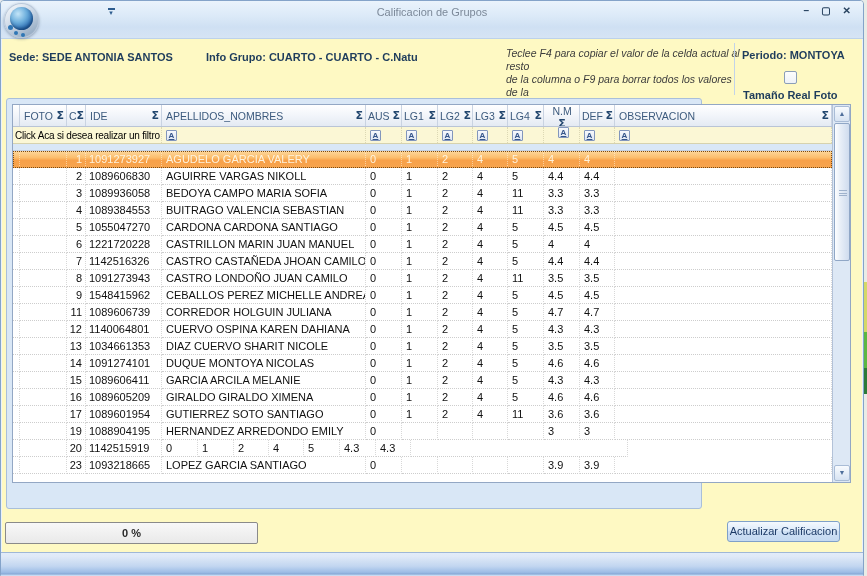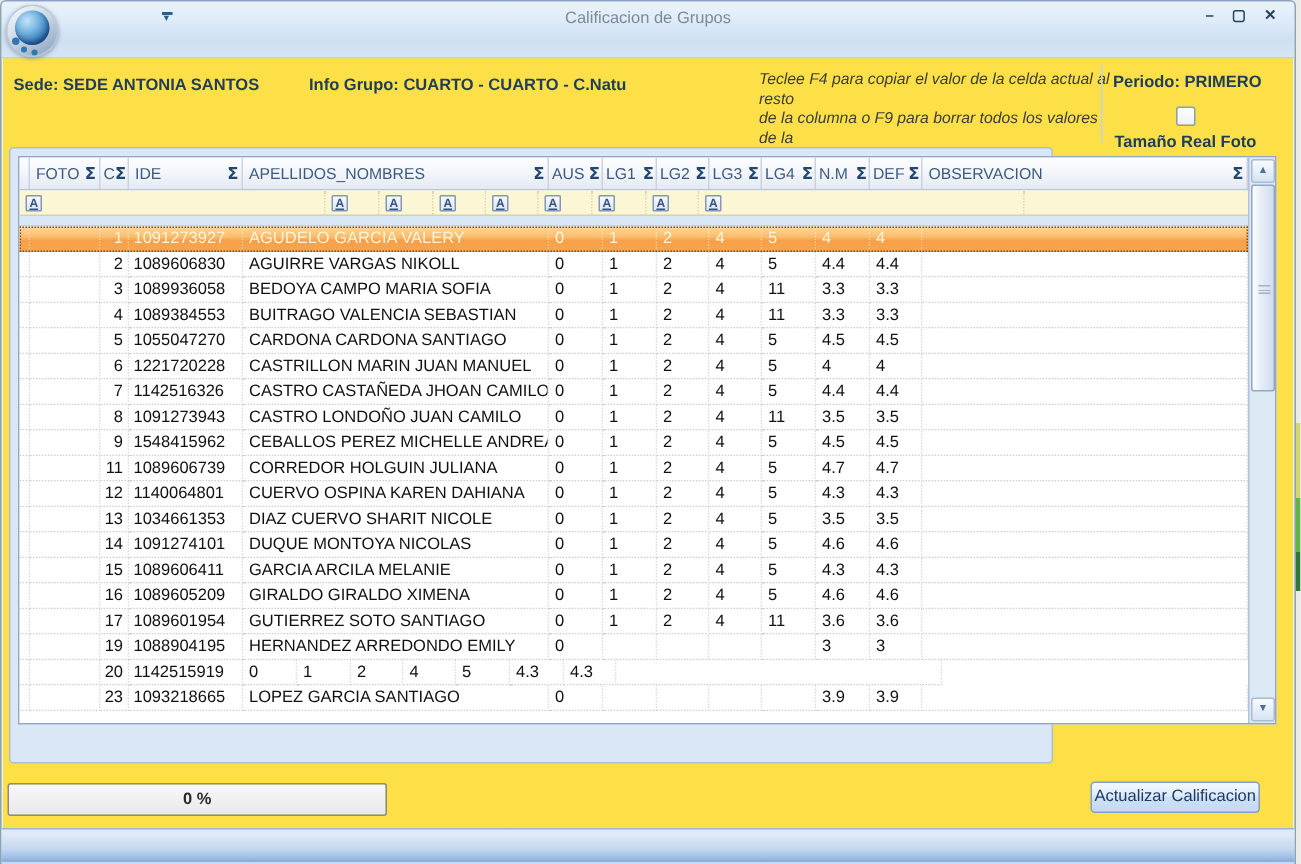--- a/index.html
+++ b/index.html
@@ -7,21 +7,21 @@
   body { font-family:"Liberation Sans", sans-serif; background:#e7eaee; position:relative; overflow:hidden; }
 
   
   .desktop { position:absolute; right:0; top:0; width:4px; height:576px; background:#e9ece6; }
   .desk-seg1 { position:absolute; right:0; top:282px; width:4px; height:50px; background:#d3d869; }
   .desk-seg2 { position:absolute; right:0; top:332px; width:4px; height:36px; background:#5cb742; }
   .desk-seg3 { position:absolute; right:0; top:368px; width:4px; height:26px; background:#2c7a38; }
 
   .window { position:absolute; left:0; top:0; width:864px; height:576px;
             border:1px solid #84a3c9; border-radius:4px 4px 0 0;
-            background:#fde047; box-shadow: inset 0 0 0 1px #e9f2fb; }
+            background:#fef9c3; box-shadow: inset 0 0 0 1px #e9f2fb; }
 
   
   .titlebar { position:absolute; left:0; top:0; width:100%; height:38px;
               background:linear-gradient(180deg,#eaf3fc 0%,#dcEAf8 40%,#cfe0f3 70%,#d6e4f4 100%);
               border-bottom:1px solid #bdd2ea; border-radius:3px 3px 0 0; }
   .title-text { position:absolute; left:0; right:0; top:5px; text-align:center;
                 font-size:11px; color:#7c8999; }
   .orb { position:absolute; left:3px; top:2px; width:35px; height:35px; border-radius:50%;
          background:linear-gradient(145deg,#fdfeff 0%,#cdd9e7 45%,#9db2c8 80%,#8aa2bb 100%);
          box-shadow:0 1px 3px rgba(50,70,100,.45), inset 0 0 0 1px #b9c8da; }
@@ -56,21 +56,21 @@
   .group-panel { position:absolute; left:5px; top:97px; width:696px; height:411px;
                  border:1px solid #a9bfda; border-radius:3px; background:#d9e7f6; }
 
   
   .grid { position:absolute; left:5px; top:5px; width:839px; height:379px;
           border:1px solid #93a7c4; background:#fff; overflow:hidden; }
   .gheader, .gfilter, .grow, .ggap { display:flex; width:819px; }
   .cell { flex:none; overflow:hidden; white-space:nowrap; }
   .cw0{width:7px;} .cw1{width:47px;} .cw2{width:19px;} .cw3{width:76px;} .cw4{width:204px;}
   .cw5{width:36px;} .cw6{width:36px;} .cw7{width:35px;} .cw8{width:35px;} .cw9{width:36px;}
-  .cw10{width:36px;} .cw11{width:35px;} .cw12{width:217px;}
+  .cw10{width:36px;flex-direction:column;} .cw11{width:35px;} .cw12{width:217px;}
 
   .gheader { height:22px;
      background:linear-gradient(180deg,#ffffff 0%,#f2f5fa 50%,#e4eaf3 100%);
      border-bottom:1px solid #b9c4d6; }
   .hc { display:flex; align-items:center; justify-content:space-between;
         padding:0 2px 0 4px; border-right:1px solid #c9d3e2;
         font-size:10.5px; color:#3c5a7d; cursor:pointer; }
   .hc .sigma { font-size:11px; font-weight:bold; color:#22466e; font-family:"DejaVu Sans", sans-serif; }
   .hc.tight { padding:0 1px 0 2px; }
 
@@ -156,21 +156,21 @@
     </div>
   </div>
 
   <div class="info-area">
     <div class="lbl sede">Sede: SEDE ANTONIA SANTOS</div>
     <div class="lbl grupo">Info Grupo: CUARTO - CUARTO - C.Natu</div>
     <div class="hint">Teclee F4 para copiar el valor de la celda actual al resto
 de la columna o F9 para borrar todos los valores de la
 columna</div>
     <div class="vsep"></div>
-    <div class="lbl periodo">Periodo: PRIMERO</div>
+    <div class="lbl periodo">Periodo: MONTOYA</div>
     <div class="chk-row">
       <span class="chk-box"></span>
       <span class="chk-label">Tamaño Real Foto</span>
     </div>
   </div>
 
   <div class="group-panel">
     <div class="grid">
 
       <div class="gheader">
@@ -219,20 +219,23 @@
             <span>DEF</span>
             <span class="sigma">Σ</span>
           </div>
         <div class="cell cw12 hc">
             <span>OBSERVACION</span>
             <span class="sigma">Σ</span>
           </div>
       </div>
 
       <div class="gfilter">
+        <div class="cell fc" style="width:149px;">
+            <span class="filter-prompt">Click Aca si desea realizar un filtro</span>
+          </div>
         <div class="cell cw4 fc">
             <span class="a-icon">A</span>
           </div>
         <div class="cell cw5 fc">
             <span class="a-icon">A</span>
           </div>
         <div class="cell cw6 fc">
             <span class="a-icon">A</span>
           </div>
         <div class="cell cw7 fc">

